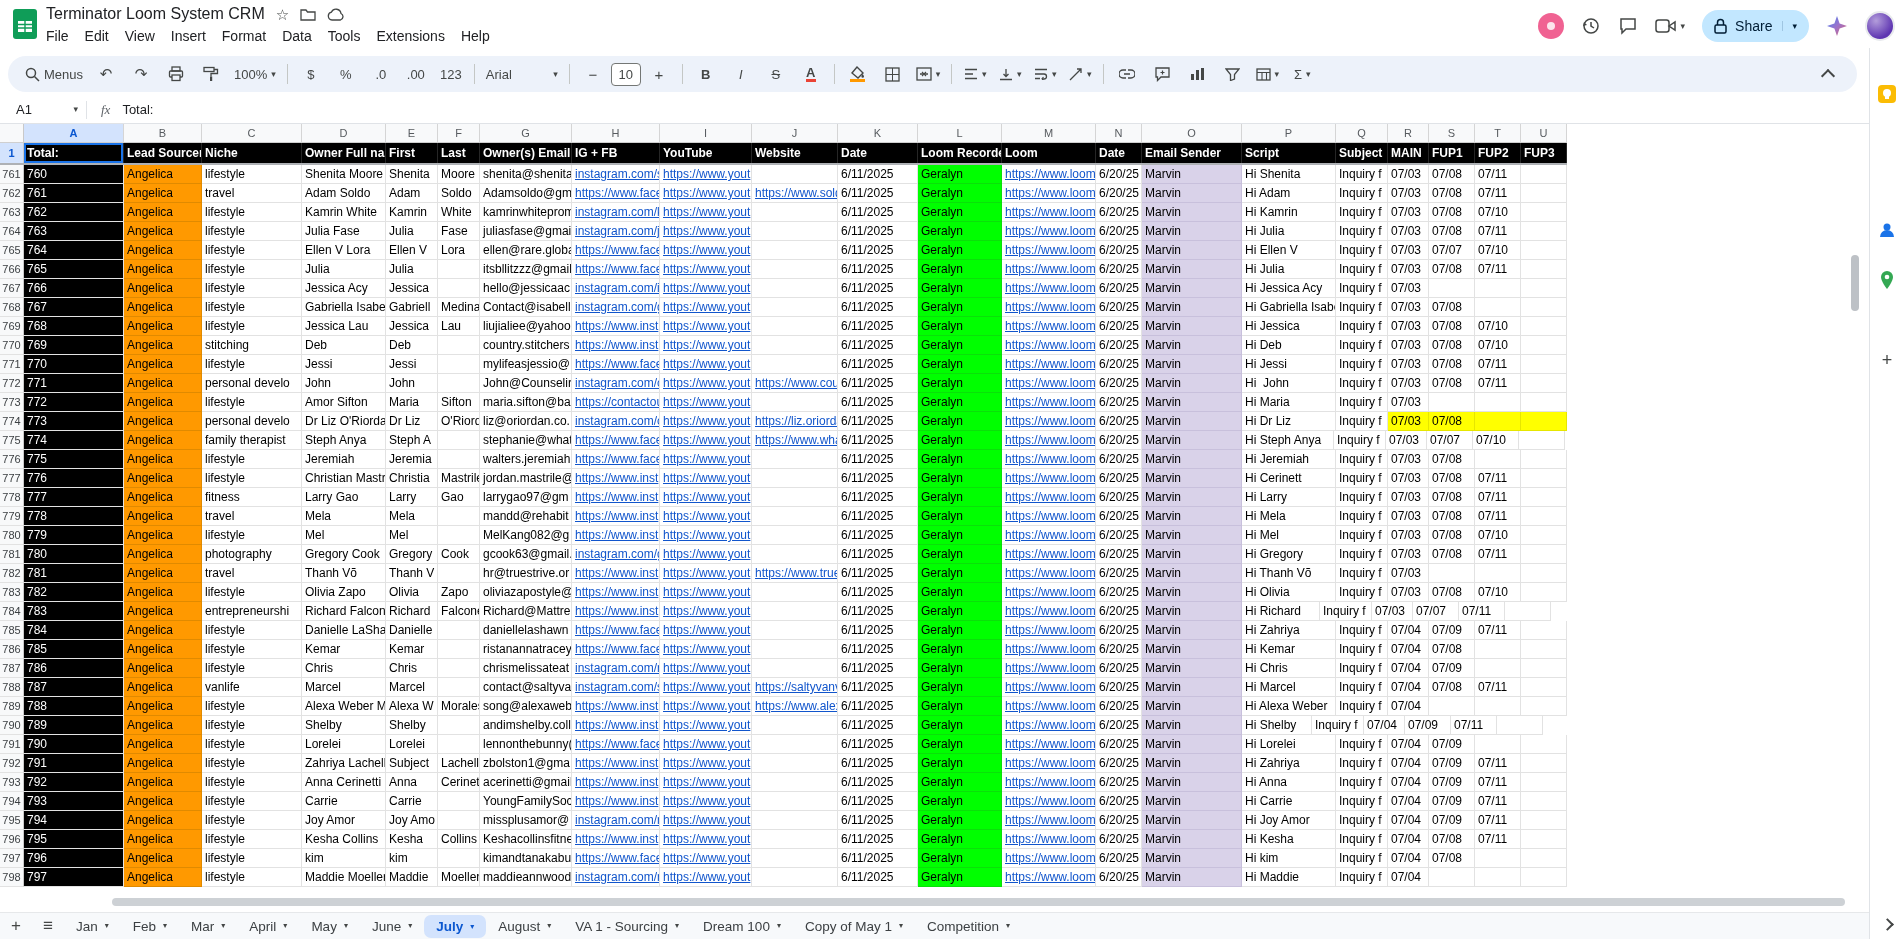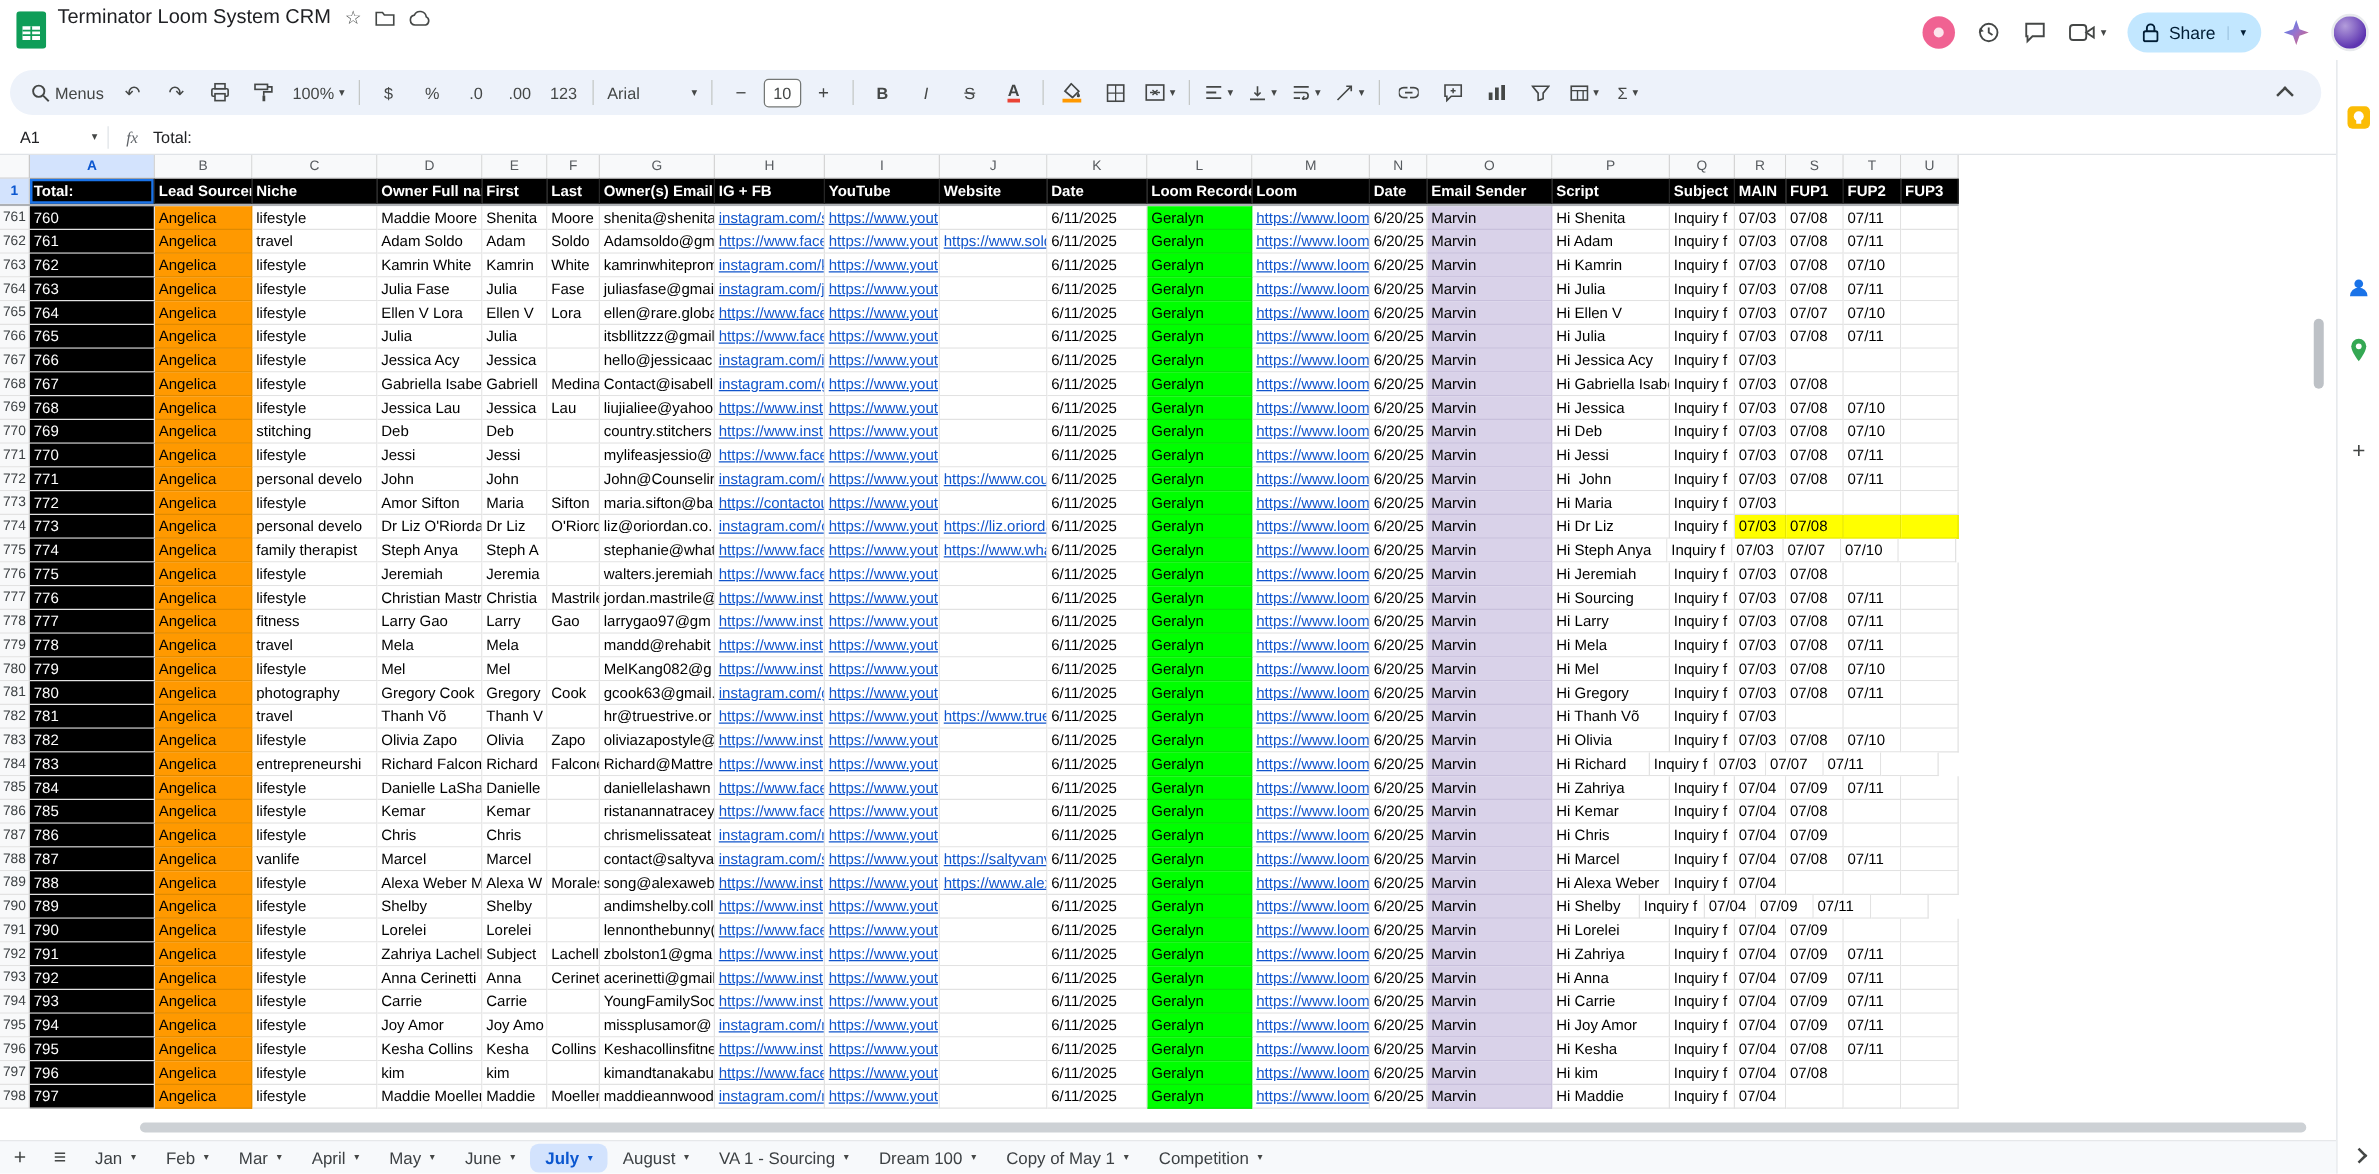--- a/index.html
+++ b/index.html
@@ -92,20 +92,31 @@
       <svg class="ic" width="16" height="13" viewBox="0 0 16 13">
           <path d="M1 2h5l1.5 2H15v8H1z" fill="none" stroke="#444746" stroke-width="1.3"></path>
         </svg>
     </span>
     <span class="tb-mini">
       <svg class="ic" width="18" height="13" viewBox="0 0 18 13">
           <path d="M5 12a4 4 0 01-.5-7.9A5 5 0 0114 5.5 3.5 3.5 0 0113.5 12z" fill="none" stroke="#444746" stroke-width="1.3"></path>
         </svg>
     </span>
   </span>
+  <nav id="menubar">
+      <span class="mi">File</span>
+      <span class="mi">Edit</span>
+      <span class="mi">View</span>
+      <span class="mi">Insert</span>
+      <span class="mi">Format</span>
+      <span class="mi">Data</span>
+      <span class="mi">Tools</span>
+      <span class="mi">Extensions</span>
+      <span class="mi">Help</span>
+    </nav>
   <div id="tb-right">
     <span class="presence">
         <i></i>
       </span>
     <span>
       <svg class="ic" width="20" height="20" viewBox="0 0 20 20">
           <circle cx="10" cy="10" r="7" fill="none" stroke="#444746" stroke-width="1.5"></circle>
           <path d="M10 6v4l3 2" fill="none" stroke="#444746" stroke-width="1.5"></path>
           <path d="M3 6l-1 4 4-1" fill="#444746"></path>
         </svg>
@@ -345,21 +356,21 @@
         <div class="cell h" style="width:41px">MAIN</div>
         <div class="cell h" style="width:46px">FUP1</div>
         <div class="cell h" style="width:46px">FUP2</div>
         <div class="cell h" style="width:46px">FUP3</div>
       </div>
       <div class="grow">
         <div class="gut">761</div>
         <div class="cell cA" style="width:100px">760</div>
         <div class="cell cB" style="width:78px">Angelica</div>
         <div class="cell" style="width:100px">lifestyle</div>
-        <div class="cell" style="width:84px">Maddie Moore</div>
+        <div class="cell" style="width:84px">Shenita Moore</div>
         <div class="cell" style="width:52px">Shenita</div>
         <div class="cell" style="width:42px">Moore</div>
         <div class="cell" style="width:92px">shenita@shenita</div>
         <div class="cell link" style="width:88px">instagram.com/s</div>
         <div class="cell link" style="width:92px">https://www.yout</div>
         <div class="cell" style="width:86px"></div>
         <div class="cell" style="width:80px">6/11/2025</div>
         <div class="cell cGreen" style="width:84px">Geralyn</div>
         <div class="cell link" style="width:94px">https://www.loom</div>
         <div class="cell" style="width:46px">6/20/25</div>
@@ -741,21 +752,21 @@
         <div class="cell" style="width:42px">Mastrile</div>
         <div class="cell" style="width:92px">jordan.mastrile@</div>
         <div class="cell link" style="width:88px">https://www.inst</div>
         <div class="cell link" style="width:92px">https://www.yout</div>
         <div class="cell" style="width:86px"></div>
         <div class="cell" style="width:80px">6/11/2025</div>
         <div class="cell cGreen" style="width:84px">Geralyn</div>
         <div class="cell link" style="width:94px">https://www.loom</div>
         <div class="cell" style="width:46px">6/20/25</div>
         <div class="cell cLav" style="width:100px">Marvin</div>
-        <div class="cell" style="width:94px">Hi Sourcing</div>
+        <div class="cell" style="width:94px">Hi Cerinett</div>
         <div class="cell" style="width:52px">Inquiry f</div>
         <div class="cell" style="width:41px">07/03</div>
         <div class="cell" style="width:46px">07/08</div>
         <div class="cell" style="width:46px">07/11</div>
         <div class="cell" style="width:46px"></div>
       </div>
       <div class="grow">
         <div class="gut">778</div>
         <div class="cell cA" style="width:100px">777</div>
         <div class="cell cB" style="width:78px">Angelica</div>

